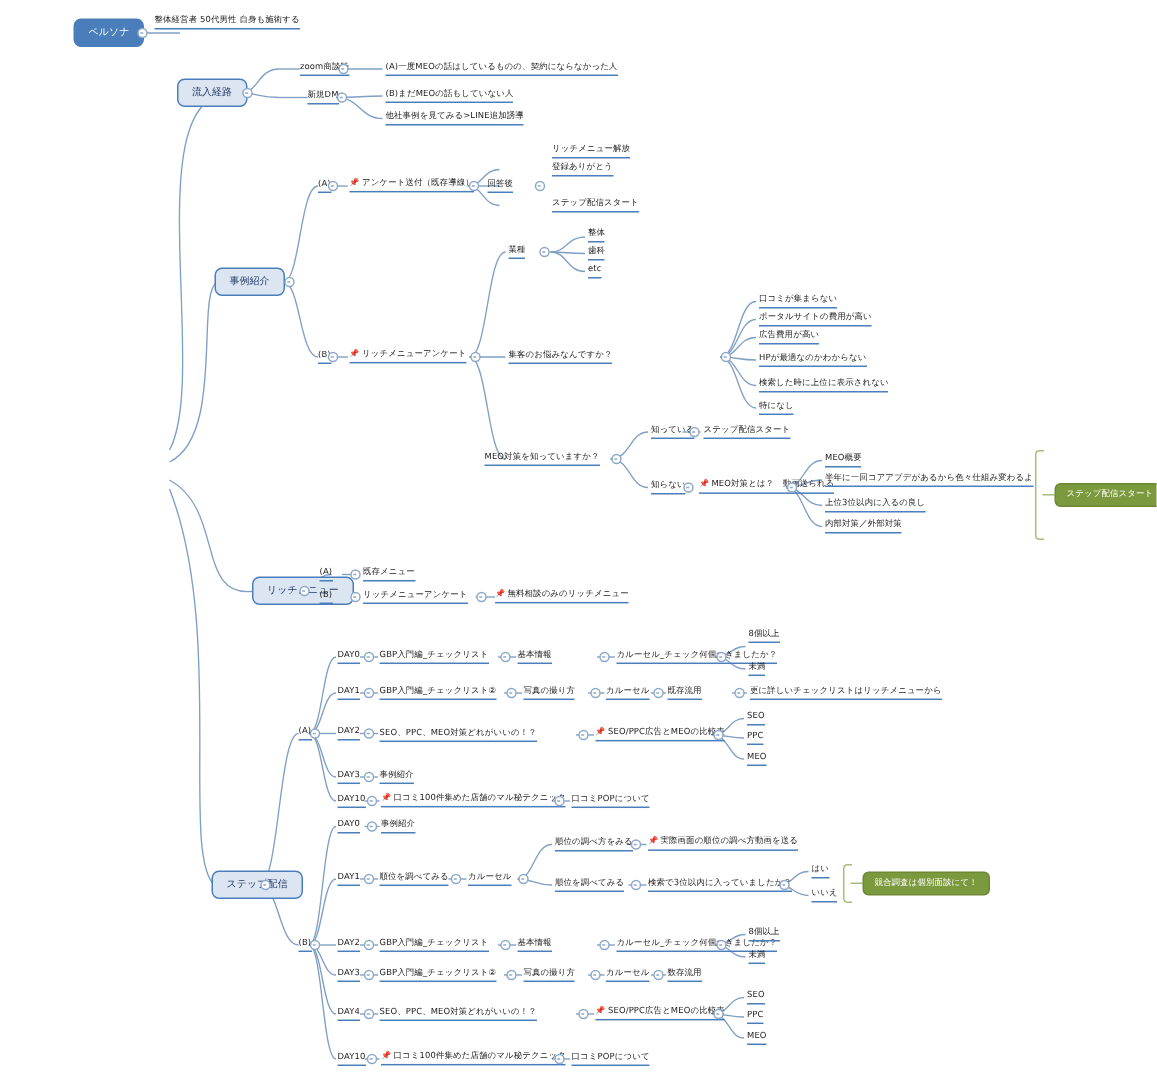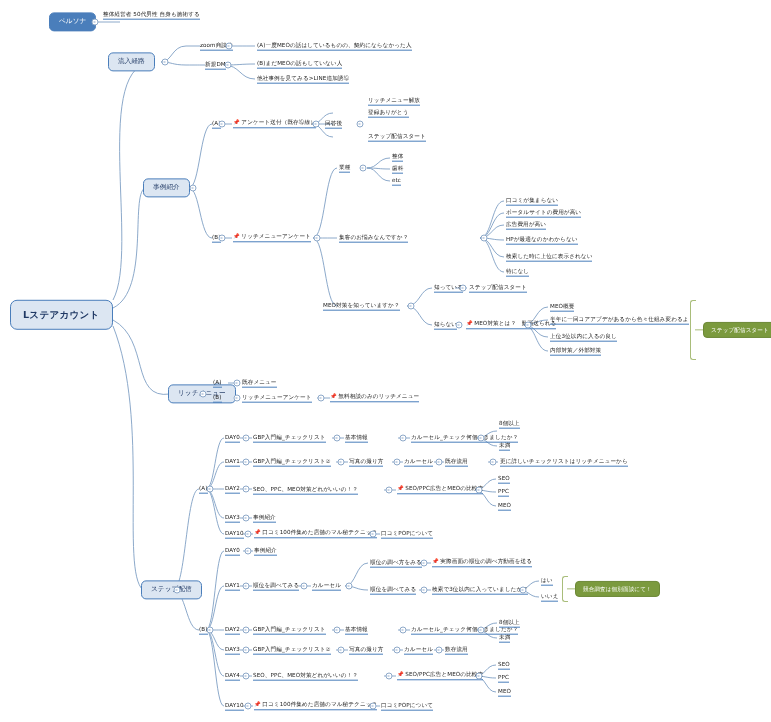--- a/index.html
+++ b/index.html
@@ -211,27 +211,26 @@
       <path d="M392 650 L 403 650"></path>
       <path d="M434 650 L 444 650"></path>
       <path d="M384 676 L 396 676"></path>
       <path d="M475 676 C 486 676, 486 665, 496 665"></path>
       <path d="M475 676 C 486 676, 486 678, 496 678"></path>
       <path d="M475 676 C 486 676, 486 692, 496 692"></path>
       <path d="M368 706 L 380 706"></path>
     </g>
   </svg>
 
-  <div class="node root" style="left:10px;top:315px;">Lステアカウント</div>
 
   <div class="node lvl1 accent" style="left:49px;top:22px;">ペルソナ</div>
   <div class="toggle" style="left:95px;top:22px;"></div>
   <div class="node u" style="left:103px;top:15px;">整体経営者  50代男性  自身も施術する</div>
 
-  <div class="node lvl1" style="left:108px;top:62px;">流入経路</div>
+  <div class="node lvl1" style="left:118px;top:62px;">流入経路</div>
   <div class="toggle" style="left:165px;top:62px;"></div>
   <div class="node u" style="left:200px;top:46px;">zoom商談時</div>
   <div class="toggle" style="left:229px;top:46px;"></div>
   <div class="node u" style="left:257px;top:46px;">(A)一度MEOの話はしているものの、契約にならなかった人</div>
   <div class="node u" style="left:205px;top:65px;">新規DM</div>
   <div class="toggle" style="left:228px;top:65px;"></div>
   <div class="node u" style="left:257px;top:64px;">(B)まだMEOの話もしていない人</div>
   <div class="node u" style="left:257px;top:79px;">他社事例を見てみる&gt;LINE追加誘導</div>
 
   <div class="node lvl1" style="left:143px;top:188px;">事例紹介</div>

